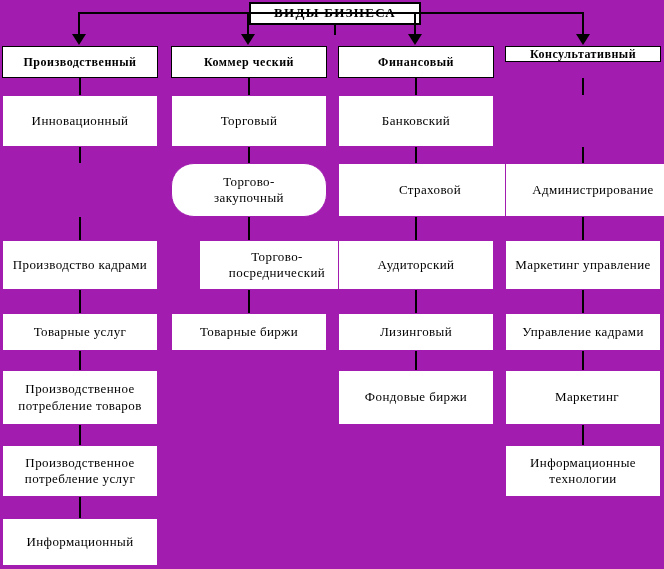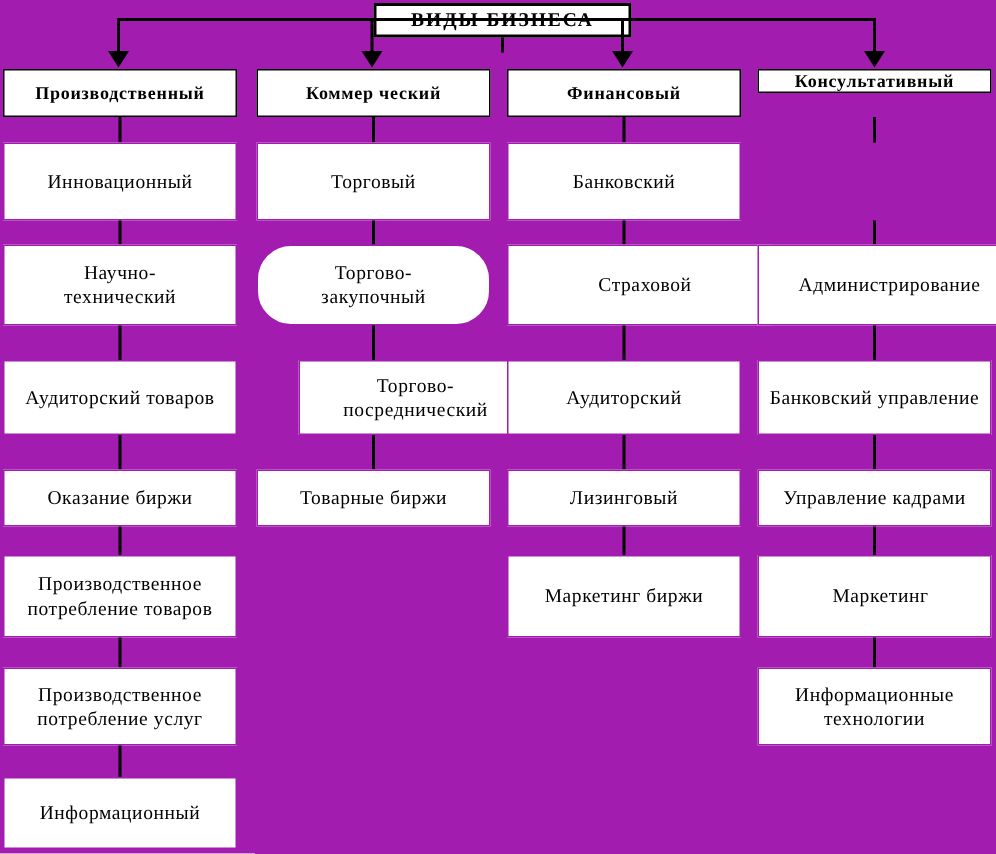--- a/index.html
+++ b/index.html
@@ -101,33 +101,29 @@
   <div class="node header" style="left:2px; top:46px; width:156px; height:32px;">
     <span class="node-label">Производственный</span>
   </div>
 
   <div class="conn v" style="left:79px; top:78px; height:17px;"></div>
   <div class="node" style="left:2px; top:95px; width:156px; height:52px;">
     <span class="node-label">Инновационный</span>
   </div>
 
   <div class="conn v" style="left:79px; top:147px; height:16px;"></div>
-  <div class="node" style="left:2px; top:163px; width:156px; height:54px;">
-    <span class="node-label">Научно-
-технический</span>
-  </div>
 
   <div class="conn v" style="left:79px; top:217px; height:23px;"></div>
   <div class="node" style="left:2px; top:240px; width:156px; height:50px;">
-    <span class="node-label">Аудиторский товаров</span>
+    <span class="node-label">Производство кадрами</span>
   </div>
 
   <div class="conn v" style="left:79px; top:290px; height:23px;"></div>
   <div class="node" style="left:2px; top:313px; width:156px; height:38px;">
-    <span class="node-label">Оказание биржи</span>
+    <span class="node-label">Товарные услуг</span>
   </div>
 
   <div class="conn v" style="left:79px; top:351px; height:19px;"></div>
   <div class="node" style="left:2px; top:370px; width:156px; height:55px;">
     <span class="node-label">Производственное
 потребление товаров</span>
   </div>
 
   <div class="conn v" style="left:79px; top:425px; height:20px;"></div>
   <div class="node" style="left:2px; top:445px; width:156px; height:52px;">
@@ -184,37 +180,37 @@
     <span class="node-label">Аудиторский</span>
   </div>
 
   <div class="conn v" style="left:415px; top:290px; height:23px;"></div>
   <div class="node" style="left:338px; top:313px; width:156px; height:38px;">
     <span class="node-label">Лизинговый</span>
   </div>
 
   <div class="conn v" style="left:415px; top:351px; height:19px;"></div>
   <div class="node" style="left:338px; top:370px; width:156px; height:55px;">
-    <span class="node-label">Маркетинг биржи</span>
+    <span class="node-label">Фондовые биржи</span>
   </div>
 
   <div class="node header" style="left:505px; top:46px; width:156px; height:16px;">
     <span class="node-label">Консультативный</span>
   </div>
 
   <div class="conn v" style="left:582px; top:78px; height:17px;"></div>
 
   <div class="conn v" style="left:582px; top:147px; height:16px;"></div>
   <div class="node" style="left:505px; top:163px; width:176px; height:54px;">
     <span class="node-label">Администрирование</span>
   </div>
 
   <div class="conn v" style="left:582px; top:217px; height:23px;"></div>
   <div class="node" style="left:505px; top:240px; width:156px; height:50px;">
-    <span class="node-label">Банковский управление</span>
+    <span class="node-label">Маркетинг управление</span>
   </div>
 
   <div class="conn v" style="left:582px; top:290px; height:23px;"></div>
   <div class="node" style="left:505px; top:313px; width:156px; height:38px;">
     <span class="node-label">Управление кадрами</span>
   </div>
 
   <div class="conn v" style="left:582px; top:351px; height:19px;"></div>
   <div class="node" style="left:505px; top:370px; width:156px; height:55px;padding-left:12px;">
     <span class="node-label">Маркетинг</span>

